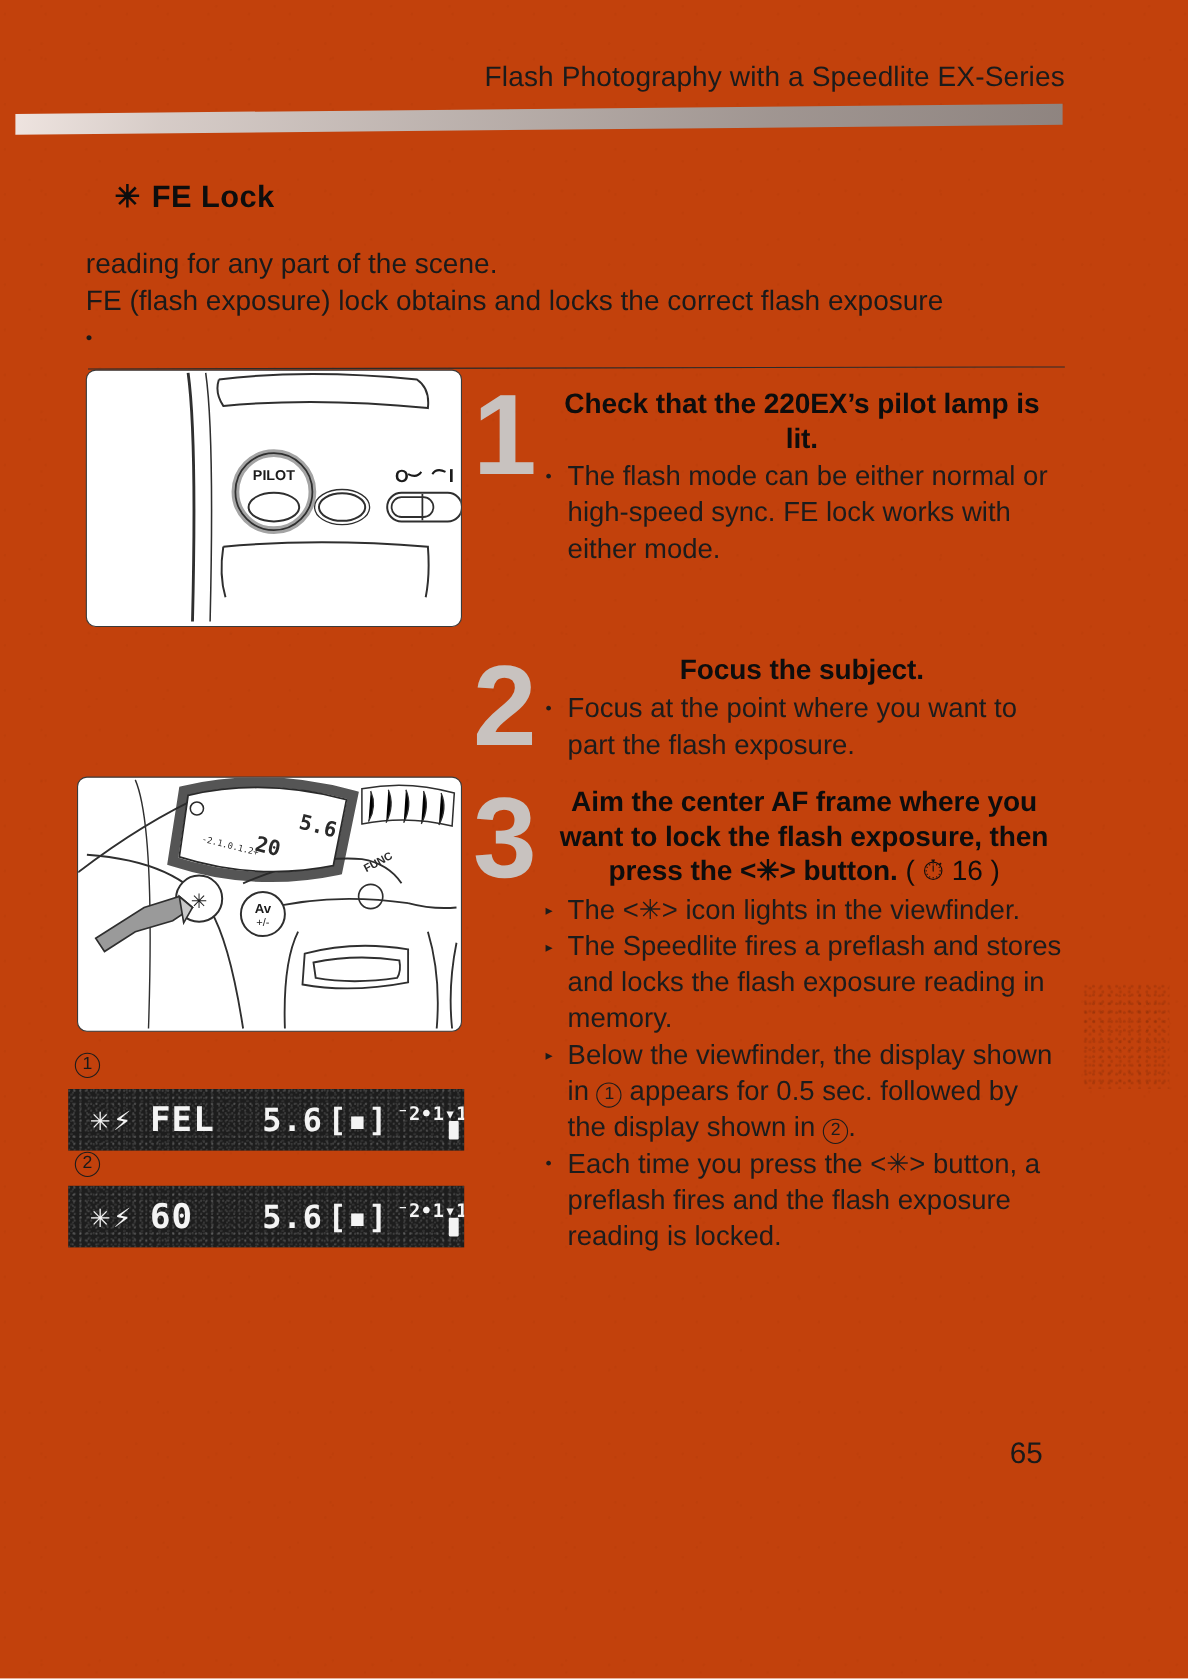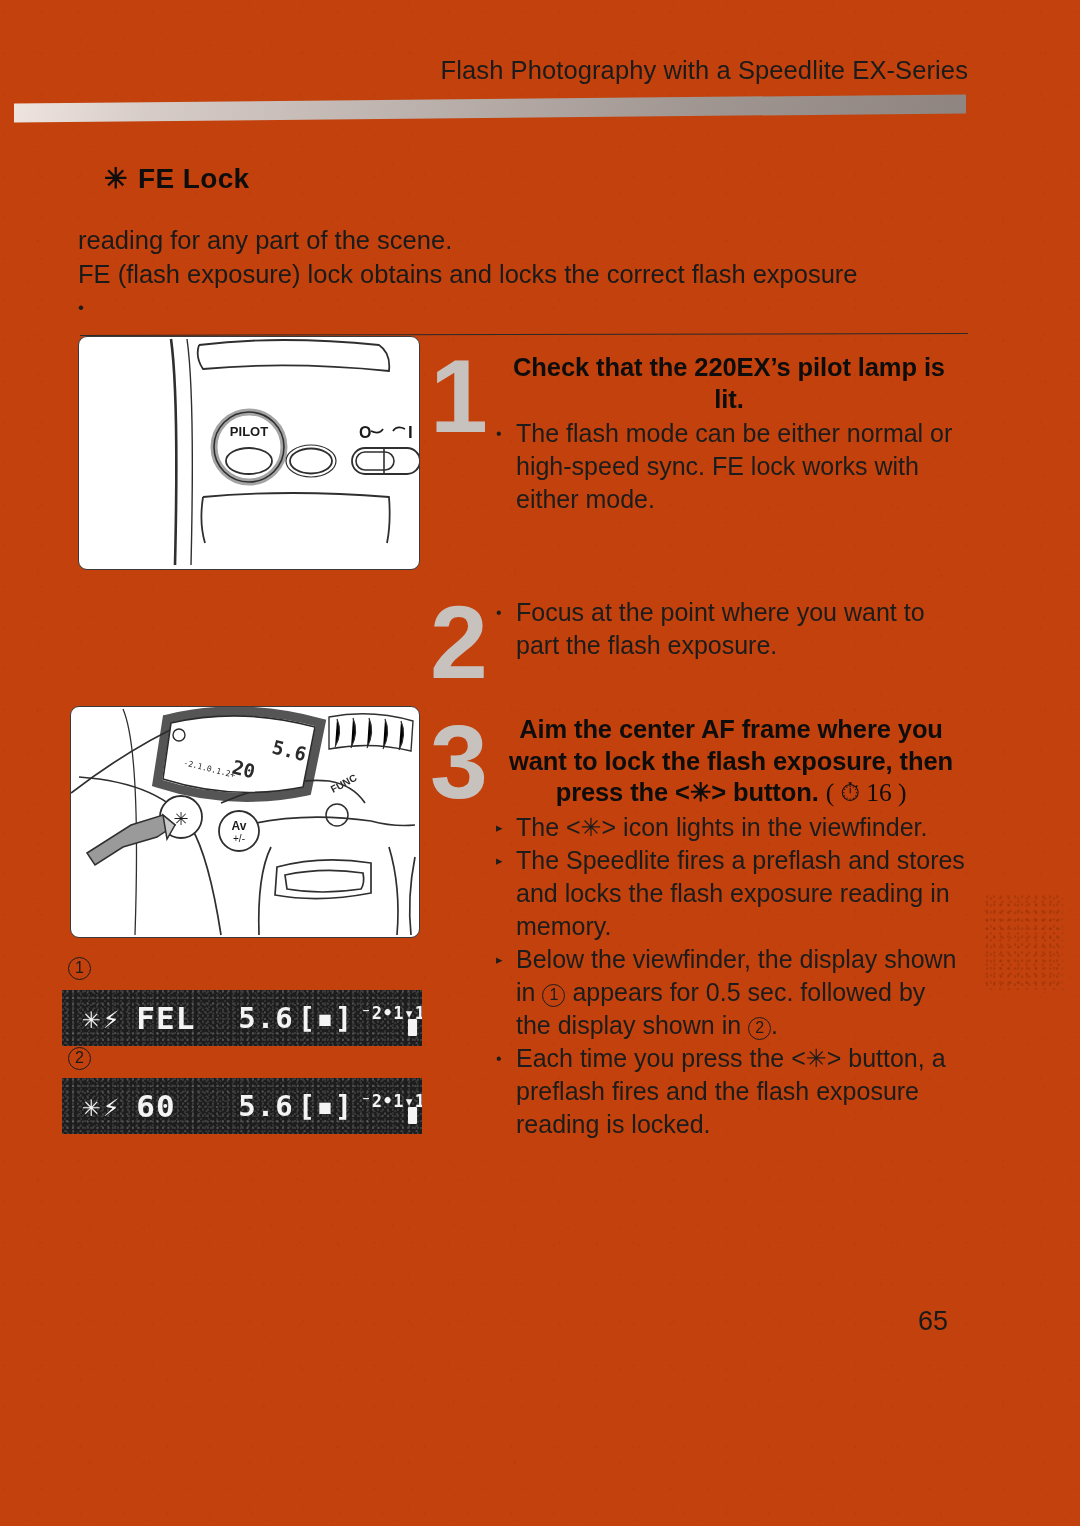--- a/index.html
+++ b/index.html
@@ -126,21 +126,21 @@
     opacity: .95;
   }
   .step-title {
     font-size: 25.5px;
     font-weight: bold;
     line-height: 31.5px;
     color: #0d0d0d;
     letter-spacing: -.1px;
     text-align: center;
   }
-  .step-title .paren { font-weight: normal; font-family: Liberation Serif, serif; }
+  .step-title .paren { font-weight: normal; }
   .step-body { margin-top: 2px; }
   .bullet {
     display: flex;
     font-size: 25px;
     line-height: 33px;
     color: #1c1c1c;
   }
   .bullet .mark {
     width: 20px;
     flex: 0 0 20px;
@@ -367,20 +367,21 @@
     <div class="step-body">
       <div class="bullet">
         <span class="mark">•</span>
         <span class="txt">The flash mode can be either normal or high-speed sync. FE lock works with either mode.</span>
       </div>
     </div>
   </div>
 
   <div class="step" id="step2">
     <div class="step-num">2</div>
+    <div class="step-title">Focus the subject.</div>
     <div class="step-body">
       <div class="bullet">
         <span class="mark">•</span>
         <span class="txt">Focus at the point where you want to part the flash exposure.</span>
       </div>
     </div>
   </div>
 
   <div class="step" id="step3">
     <div class="step-num">3</div>

